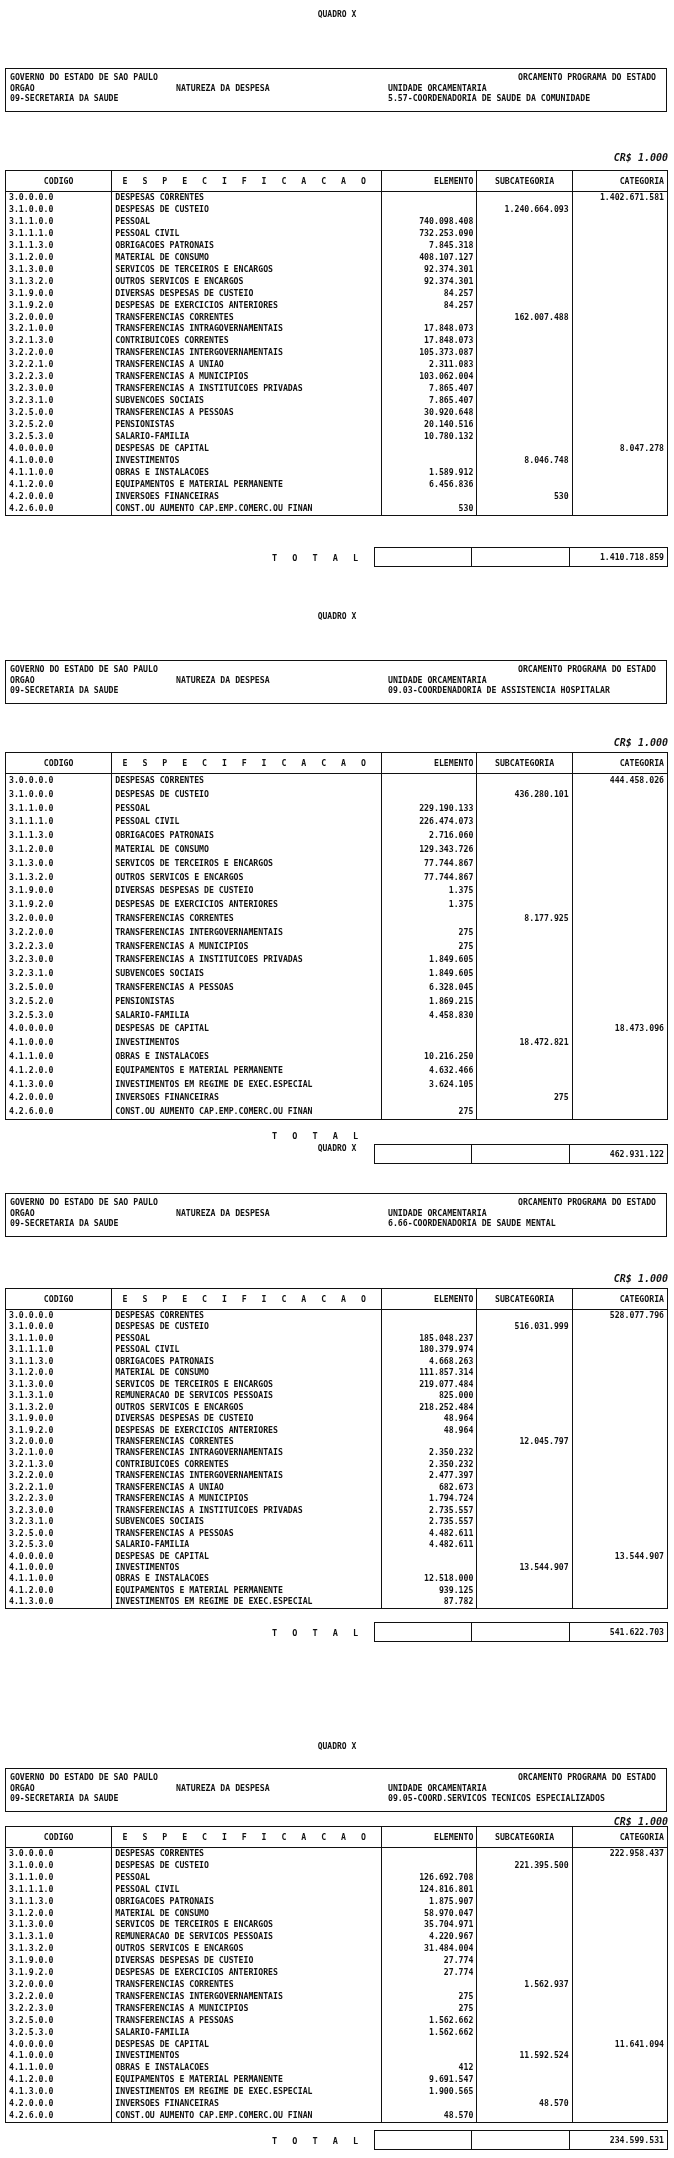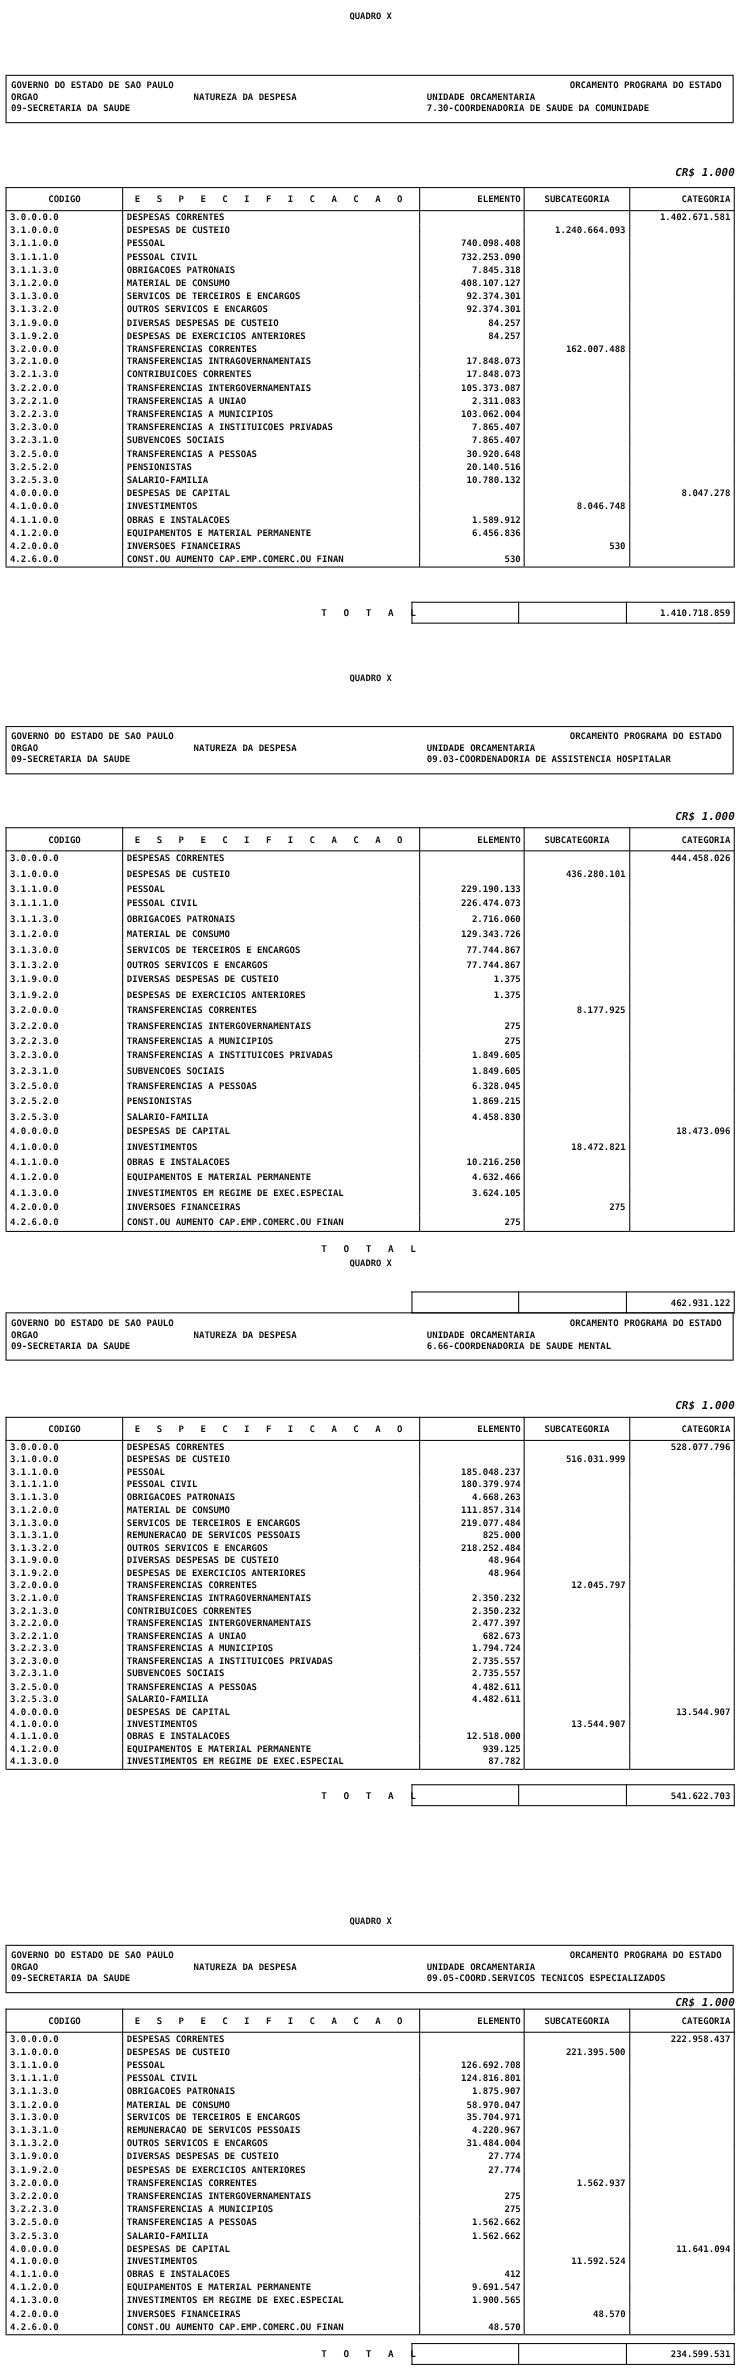--- a/index.html
+++ b/index.html
@@ -18,21 +18,21 @@
   table.t td{border-left:1.5px solid #111;border-right:1.5px solid #111;padding:0 3px;white-space:nowrap;}
   table.t tbody{border:1.5px solid #111;}
   table.t td.num{text-align:right;}
   .c1{width:99px;}
   .c2{width:262px;}
   .c3{width:88px;}
   .c4{width:88px;}
   .c5{width:88px;}
   th.spec{letter-spacing:5px;}
   th.numh{text-align:right;}
-  .totlab{position:absolute;left:292px;font-size:8.5px;letter-spacing:5px;}
+  .totlab{position:absolute;left:272px;font-size:8.5px;letter-spacing:5px;}
   table.tot{position:absolute;left:374px;width:294px;border-collapse:collapse;font-size:8.2px;}
   table.tot td{border:1.5px solid #111;height:18px;text-align:right;padding:0 3px;width:92px;}
 </style>
 </head>
 <body>
 
 <div id="doc">
   <div class="sec">
     <div class="quadro" style="top: 10px;">QUADRO X</div>
     <div class="hbox" style="top: 68px; height: 44px;">
@@ -40,21 +40,21 @@
         <span class="l">GOVERNO DO ESTADO DE SAO PAULO</span>
         <span class="rr">ORCAMENTO PROGRAMA DO ESTADO</span>
       </div>
       <div style="position:relative;height:10.5px;">
         <span class="l">ORGAO</span>
         <span class="m">NATUREZA DA DESPESA</span>
         <span class="r">UNIDADE ORCAMENTARIA</span>
       </div>
       <div style="position:relative;height:10.5px;">
         <span class="l">09-SECRETARIA DA SAUDE</span>
-        <span class="r">7.30-COORDENADORIA DE SAUDE DA COMUNIDADE</span>
+        <span class="r">5.57-COORDENADORIA DE SAUDE DA COMUNIDADE</span>
       </div>
     </div>
     <div class="crs" style="top: 152px;">CR$ 1.000</div>
     <table class="t" style="top: 170px;">
       <thead>
         <tr>
           <th class="c1">CODIGO</th>
           <th class="c2 spec">E S P E C I F I C A C A O</th>
           <th class="c3 numh">ELEMENTO</th>
           <th class="c4">SUBCATEGORIA</th>
@@ -465,21 +465,21 @@
           <tr style="height: 13.8px; line-height: 13.8px;">
             <td>4.2.6.0.0</td>
             <td>CONST.OU AUMENTO CAP.EMP.COMERC.OU FINAN</td>
             <td class="num">275</td>
             <td class="num"></td>
             <td class="num"></td>
           </tr>
         </tbody>
     </table>
     <div class="totlab" style="top: 1131px;">T O T A L</div>
-    <table class="tot" style="top: 1174px;">
+    <table class="tot" style="top: 1144px;">
       <tbody>
           <tr>
         <td></td>
         <td></td>
         <td>462.931.122</td>
       </tr>
     </tbody>
       </table>
   </div>
 

